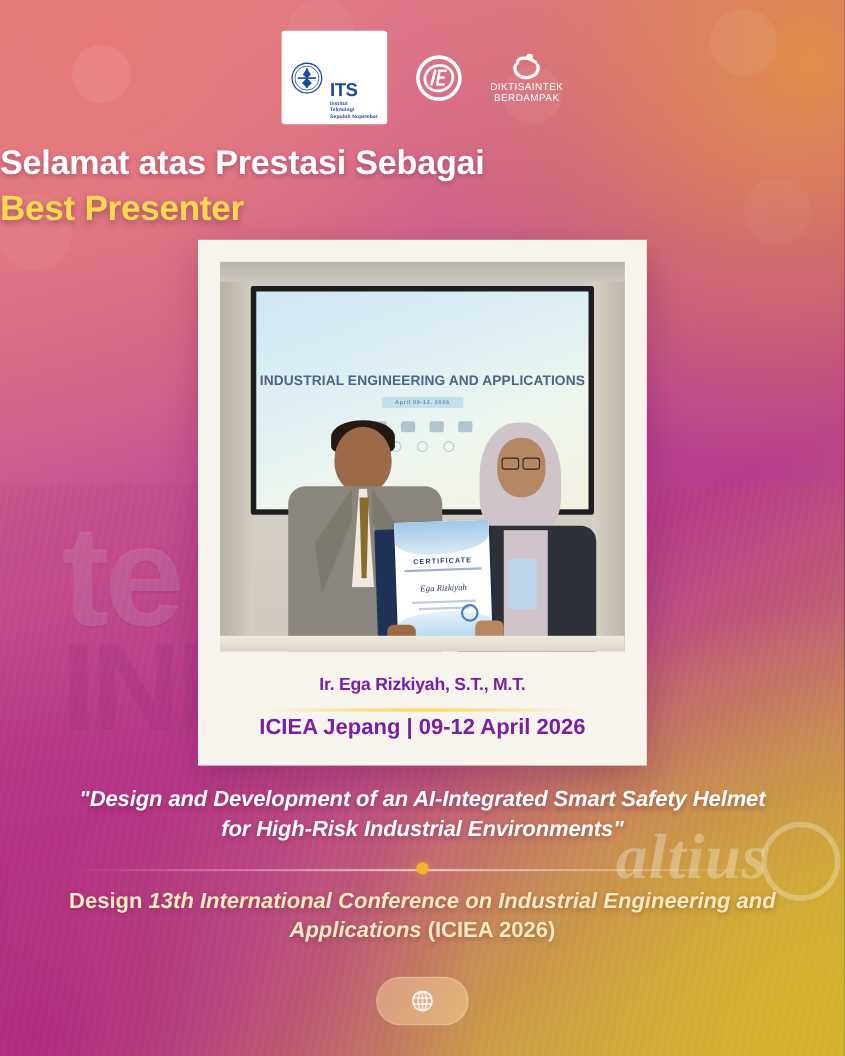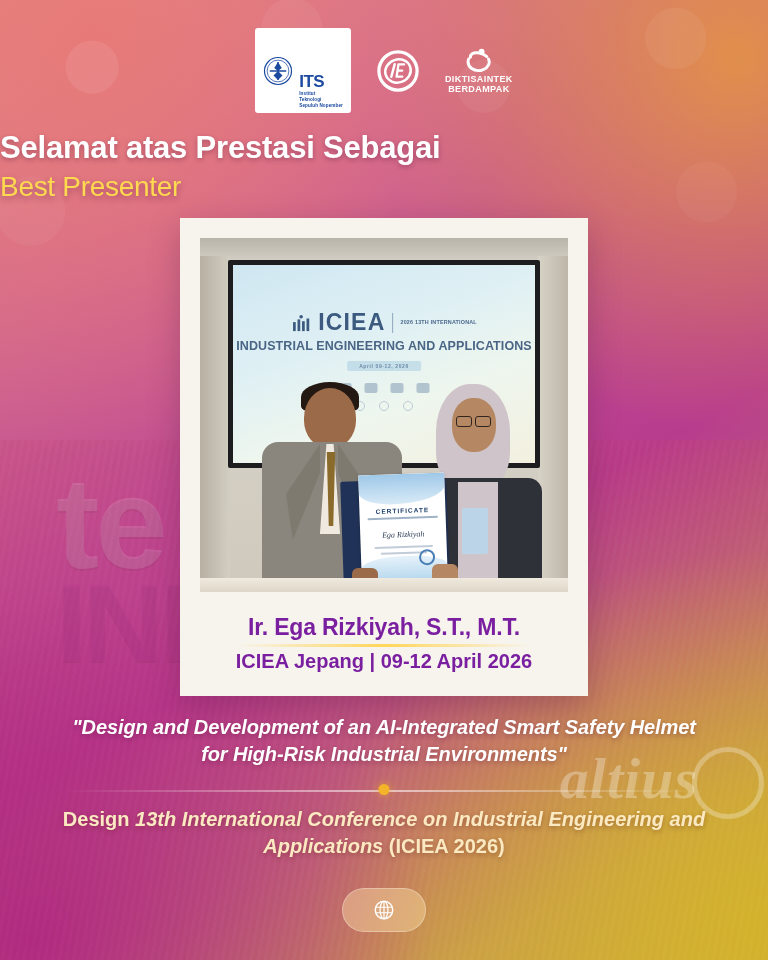--- a/index.html
+++ b/index.html
@@ -87,31 +87,31 @@
     font-size:17px; font-weight:800; color:#1b4aa0; letter-spacing:-.5px;margin-top:40px;
   }
   .its-wordmark .small {
     font-size:4.6px; font-weight:700; color:#1b4aa0; letter-spacing:.1px; margin-top:1.5px;
   }
   .ie-logo { width:42px; height:42px; }
   .dikti-logo { display:flex; flex-direction:column; align-items:center; gap:2px; }
   .dikti-mark { width:30px; height:26px; }
   .dikti-text { display:flex; flex-direction:column; line-height:1.05; align-items:center; }
   .dikti-text span {
-    font-size:9px; font-weight:700; color:#ffffff; letter-spacing:.4px;
+    font-size:9px; font-weight:400; color:#ffffff; letter-spacing:.4px;
   }
 
   
   .headline { position:absolute; top:130px; left:0; right:0; z-index:6; }
   .headline .line1 {
     font-size:31px; font-weight:800; color:#ffffff; letter-spacing:-.2px;
     text-shadow:0 2px 5px rgba(90,20,60,.38);
   }
   .headline .line2 {
-    font-size:28px; font-weight:400; color:#ffd94f; letter-spacing:-.3px;
+    font-size:32px; font-weight:700; color:#ffd94f; letter-spacing:-.3px;
     margin-top:5px; text-shadow:0 3px 6px rgba(90,20,60,.42);
   }
 
   
   .card {
     position:absolute; left:180px; top:218px; width:408px; height:478px;
     background:#f7f4ee;
     box-shadow:0 10px 30px rgba(80,20,60,.28);
     z-index:5;
   }
@@ -234,21 +234,21 @@
   .hand-a { position:absolute; left:152px; top:330px; width:26px; height:22px;
     background:#9b6a48; border-radius:6px; }
   .hand-b { position:absolute; left:232px; top:326px; width:26px; height:24px;
     background:#b68763; border-radius:6px; }
   .ph-table { position:absolute; left:0; right:0; bottom:0; height:14px;
     background:linear-gradient(180deg,#efe9de,#ded6c8); }
 
   
   .card-name {
     position:absolute; left:0; right:0; top:396px; text-align:center;
-    font-size:23px; font-weight:800; color:#7a1fa0; letter-spacing:-.2px;
+    font-size:16px; font-weight:800; color:#7a1fa0; letter-spacing:-.2px;
   }
   .card-underline {
     position:absolute; left:56px; right:56px; top:426px; height:3px;
     background:linear-gradient(90deg,rgba(255,214,90,0),#ffd65a,rgba(255,214,90,0));
   }
   .card-sub {
     position:absolute; left:0; right:0; top:432px; text-align:center;
     font-size:20px; font-weight:800; color:#7a1fa0;
   }
 
@@ -356,32 +356,20 @@
 
     <div class="photo">
       <div class="ph-wall"></div>
       <div class="ph-ceiling"></div>
       <div class="ph-curtain-l"></div>
       <div class="ph-curtain-r"></div>
 
       <div class="ph-screen-frame">
         <div class="ph-screen">
 
-          <div class="slide-brand">
-            <svg class="iciea-mark" viewBox="0 0 22 20">
-              <circle cx="11" cy="3" r="2" fill="#3c5a80"></circle>
-              <rect x="2" y="9" width="3" height="10" fill="#3c5a80"></rect>
-              <rect x="7" y="6" width="3" height="13" fill="#3c5a80"></rect>
-              <rect x="12" y="8" width="3" height="11" fill="#3c5a80"></rect>
-              <rect x="17" y="5" width="3" height="14" fill="#3c5a80"></rect>
-            </svg>
-            <span class="iciea">ICIEA</span>
-            <span class="divider-v"></span>
-            <span class="sub2">2026 13TH INTERNATIONAL</span>
-          </div>
 
           <div class="slide-title">INDUSTRIAL ENGINEERING AND APPLICATIONS</div>
           <div class="slide-date">April 09-12, 2026</div>
 
           <div class="slide-logos">
             <i></i>
             <i></i>
             <i></i>
             <i></i>
           </div>

